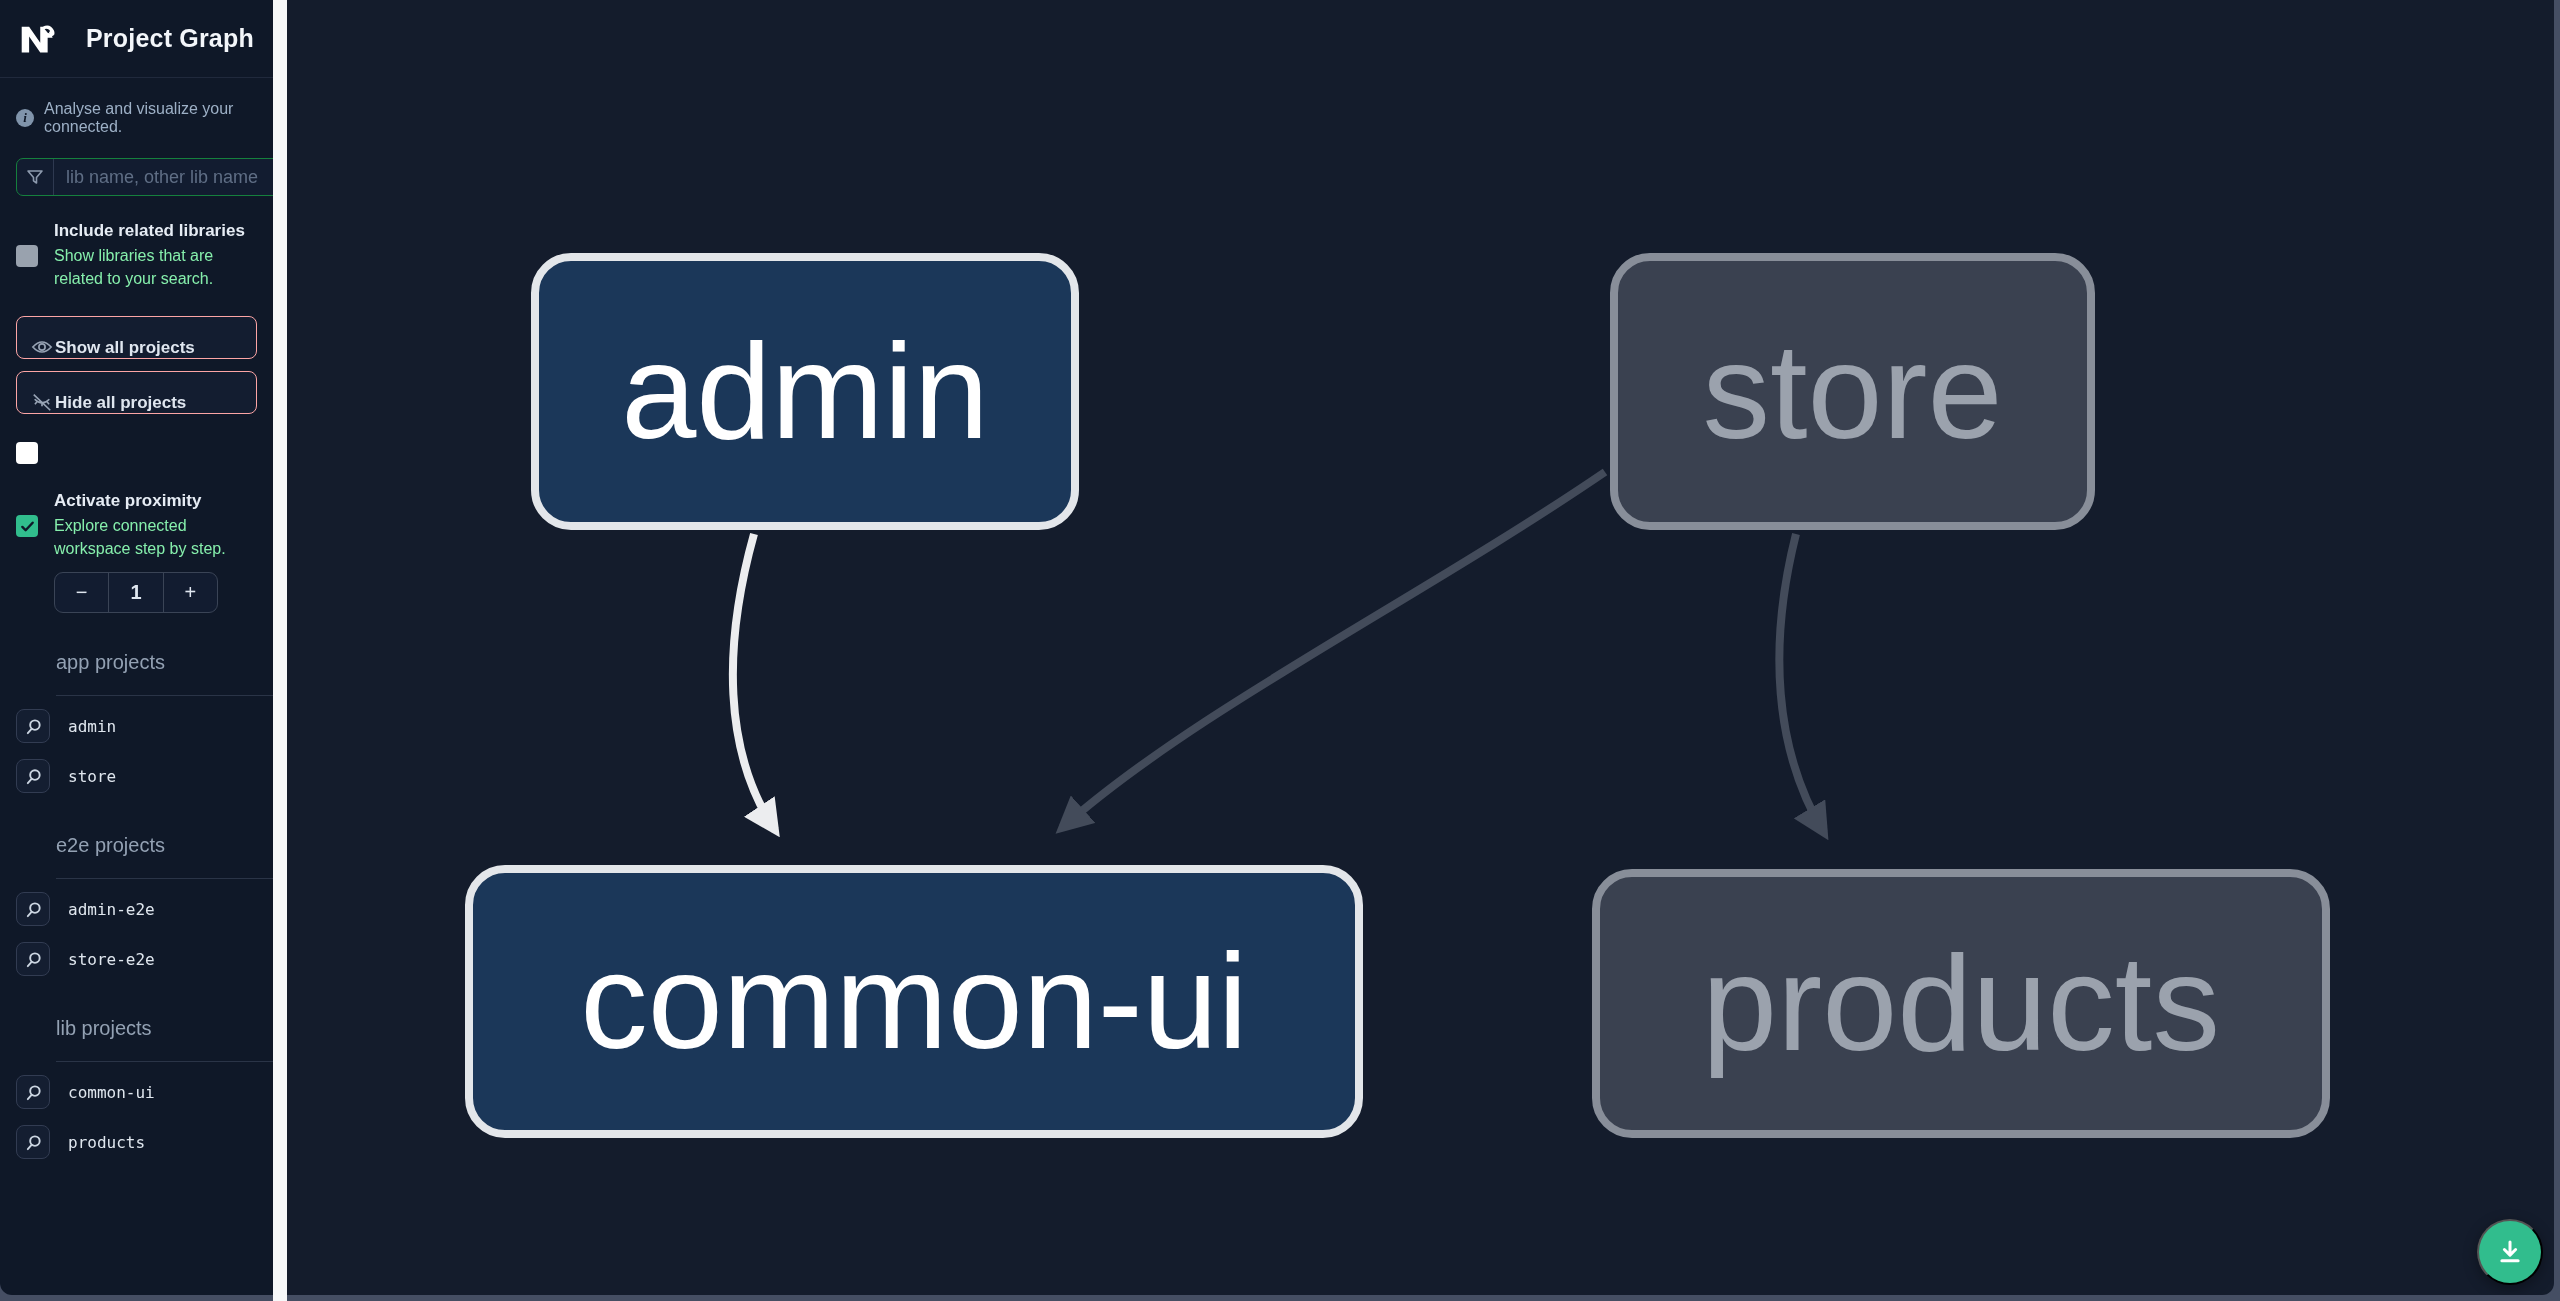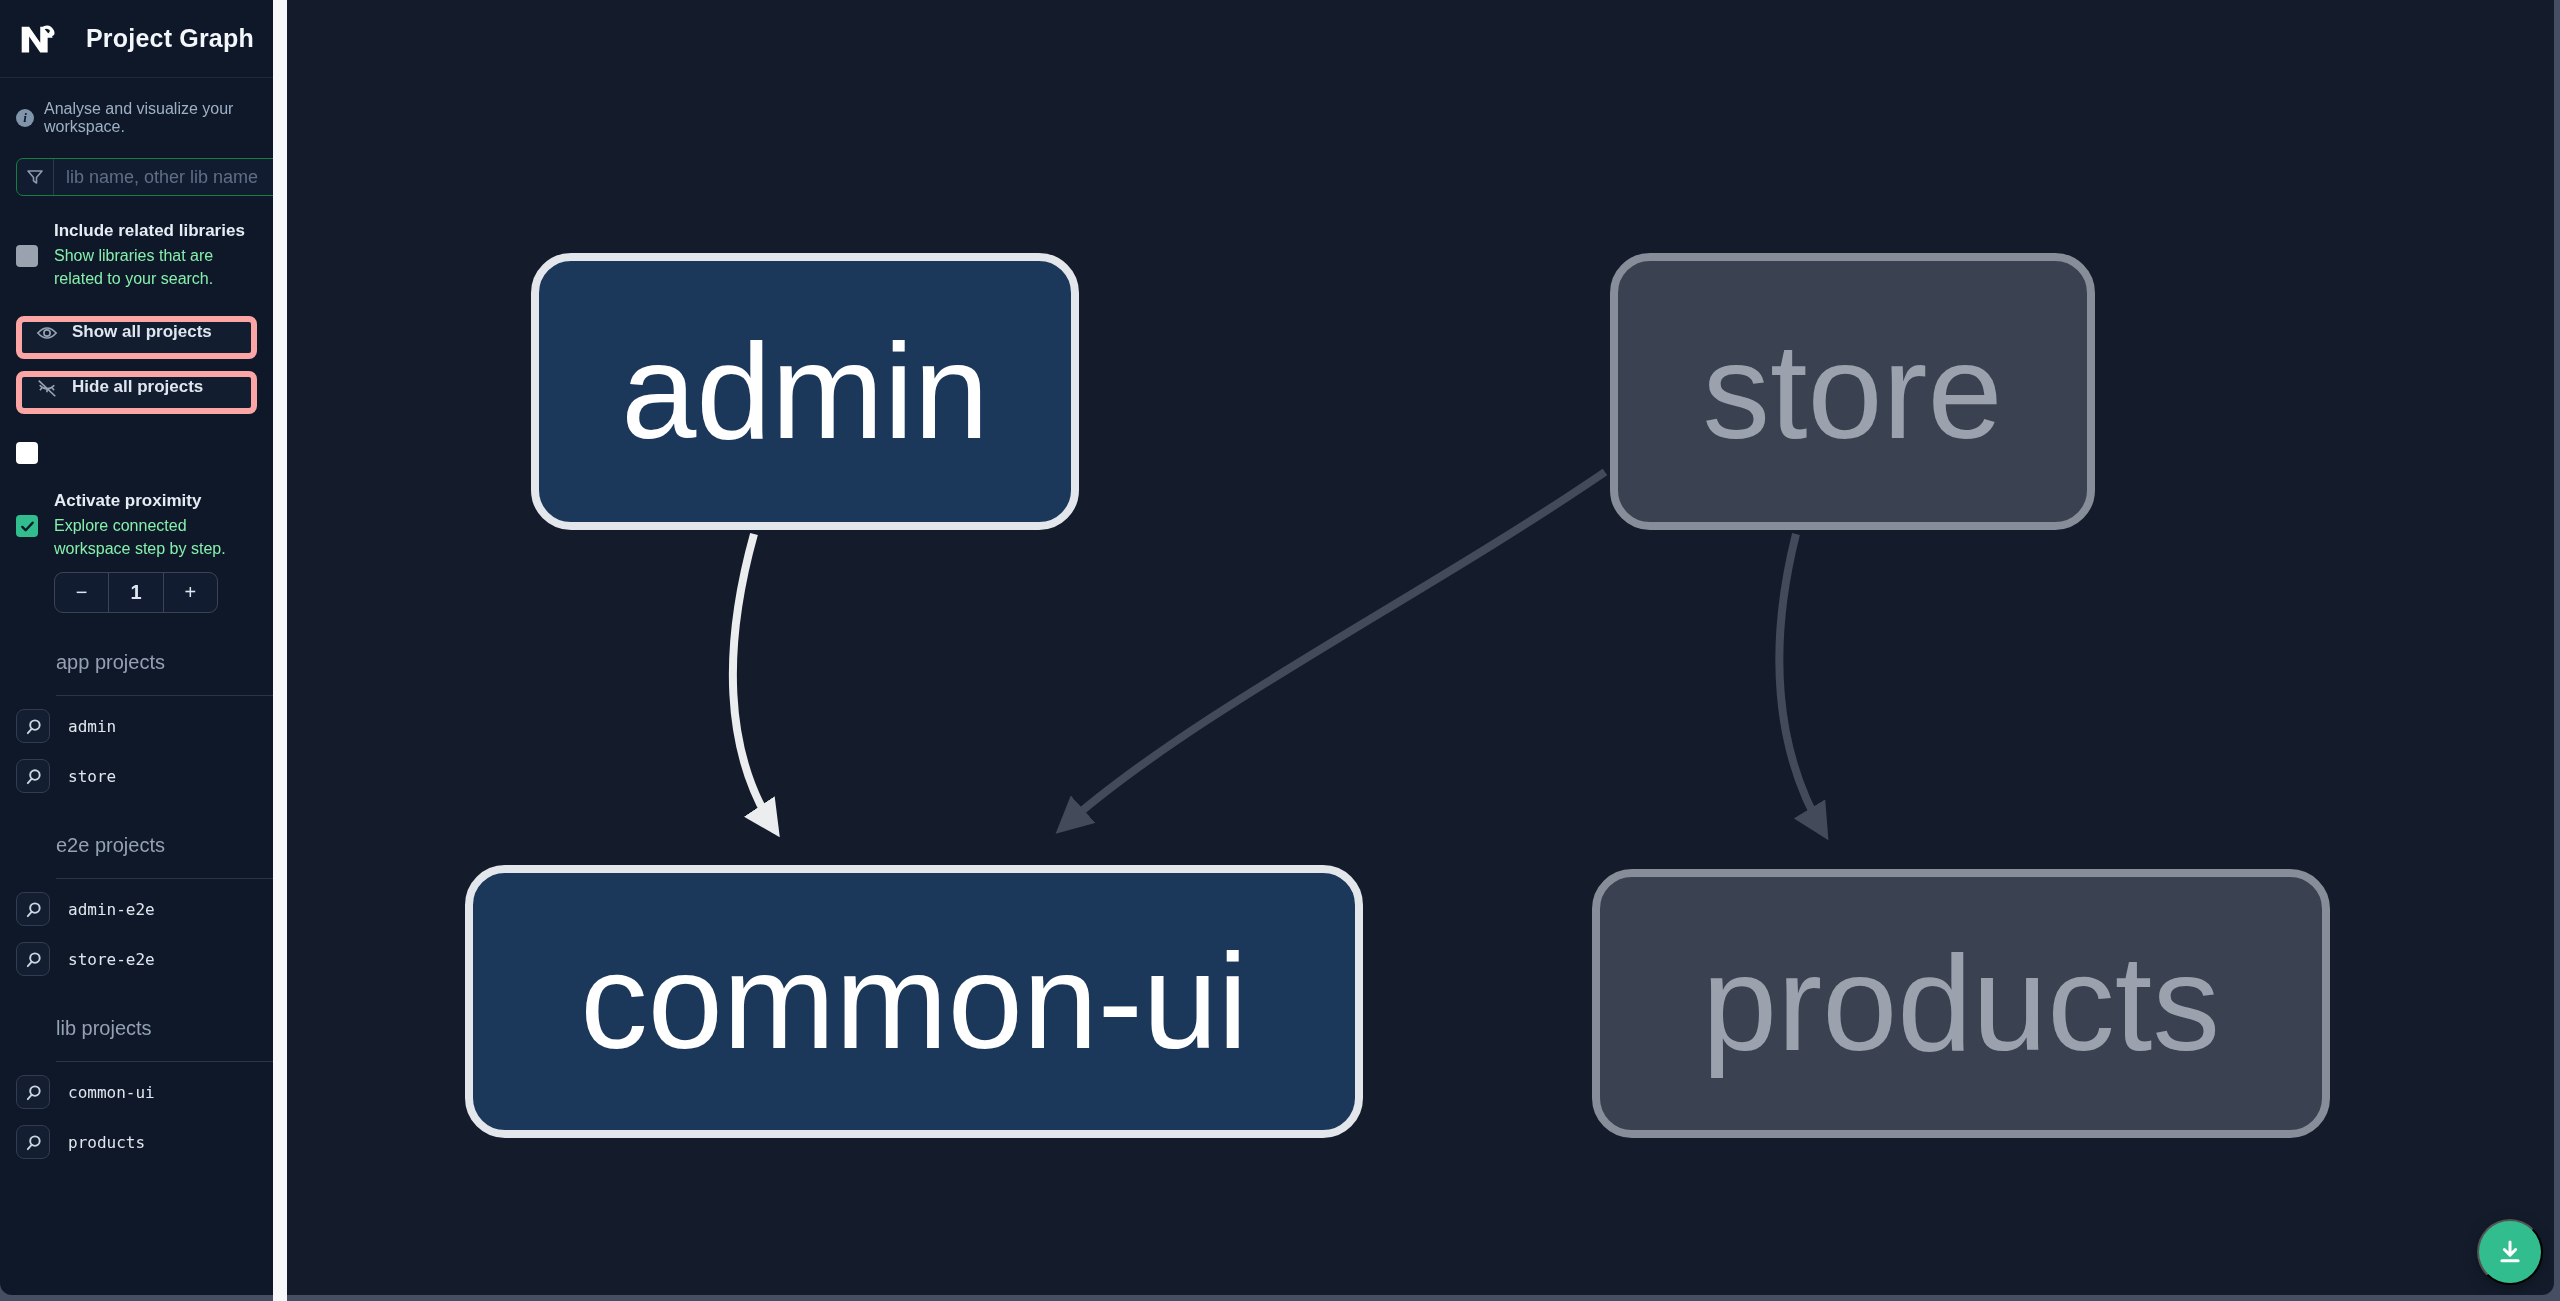--- a/index.html
+++ b/index.html
@@ -35,21 +35,21 @@
   .search-input::placeholder{color:#5f6e85;}
 
   .cb-row{display:flex;align-items:center;gap:16px;margin:0 0 26px 0;}
   .cb-box{width:22px;height:22px;border-radius:4px;flex:0 0 auto;margin-top:2px;display:flex;align-items:center;justify-content:center;}
   .cb-gray{background:#99a2ae;}
   .cb-white{background:#ffffff;}
   .cb-checked{background:var(--accent);}
   .cb-label{font-size:17px;font-weight:700;color:#e6ecf4;line-height:1.25;}
   .cb-desc{font-size:16px;color:#86efac;line-height:1.4;margin-top:4px;max-width:200px;}
 
-  .sb-btn{display:flex;align-items:flex-start;gap:14px;width:241px;height:43px;border:6px solid #fca5a5;
+  .sb-btn{display:flex;align-items:flex-end;gap:2px;width:241px;height:43px;border:1px solid #fca5a5;
     border-radius:8px;background:#131d30;margin:0 0 12px 0;padding:0 14px;cursor:pointer;}
   .sb-btn span{font-size:17px;font-weight:700;color:#dfe6ef;}
   .btns{margin-bottom:26px;}
 
   .stepper{display:flex;width:164px;height:41px;border:1px solid #3a4456;border-radius:9px;overflow:hidden;
     margin:-6px 0 10px 38px;background:#121c30;}
   .stepper>div{flex:1;display:flex;align-items:center;justify-content:center;font-size:20px;color:#dfe6ef;}
   .step-val{border-left:1px solid #3a4456;border-right:1px solid #3a4456;font-weight:700;font-size:18px;}
 
   .section{margin-top:38px;}
@@ -92,21 +92,21 @@
       <div class="sb-title">Project Graph</div>
       <svg class="monitor-icon" viewBox="0 0 24 24" fill="none" stroke="var(--accent)" stroke-width="2">
         <rect x="2.5" y="4" width="19" height="13" rx="2"></rect>
         <path d="M12 17 v3 M8 21 h8"></path>
       </svg>
     </div>
 
     <div class="sb-body">
       <div class="info-row">
         <div class="info-icon">i</div>
-        <div class="tagline">Analyse and visualize your workspace.</div>
+        <div class="tagline">Analyse and visualize your connected.</div>
       </div>
 
       <div class="search-box">
         <div class="search-icon-cell">
           <svg width="20" height="20" viewBox="0 0 20 20" fill="none" stroke="#8d9aae" stroke-width="1.6" stroke-linejoin="round">
             <path d="M3 4 h14 l-5.5 6.5 v5.5 l-3 -2.2 v-3.3 z"></path>
           </svg>
         </div>
         <input class="search-input" type="text" placeholder="lib name, other lib name" style="">
       </div>

